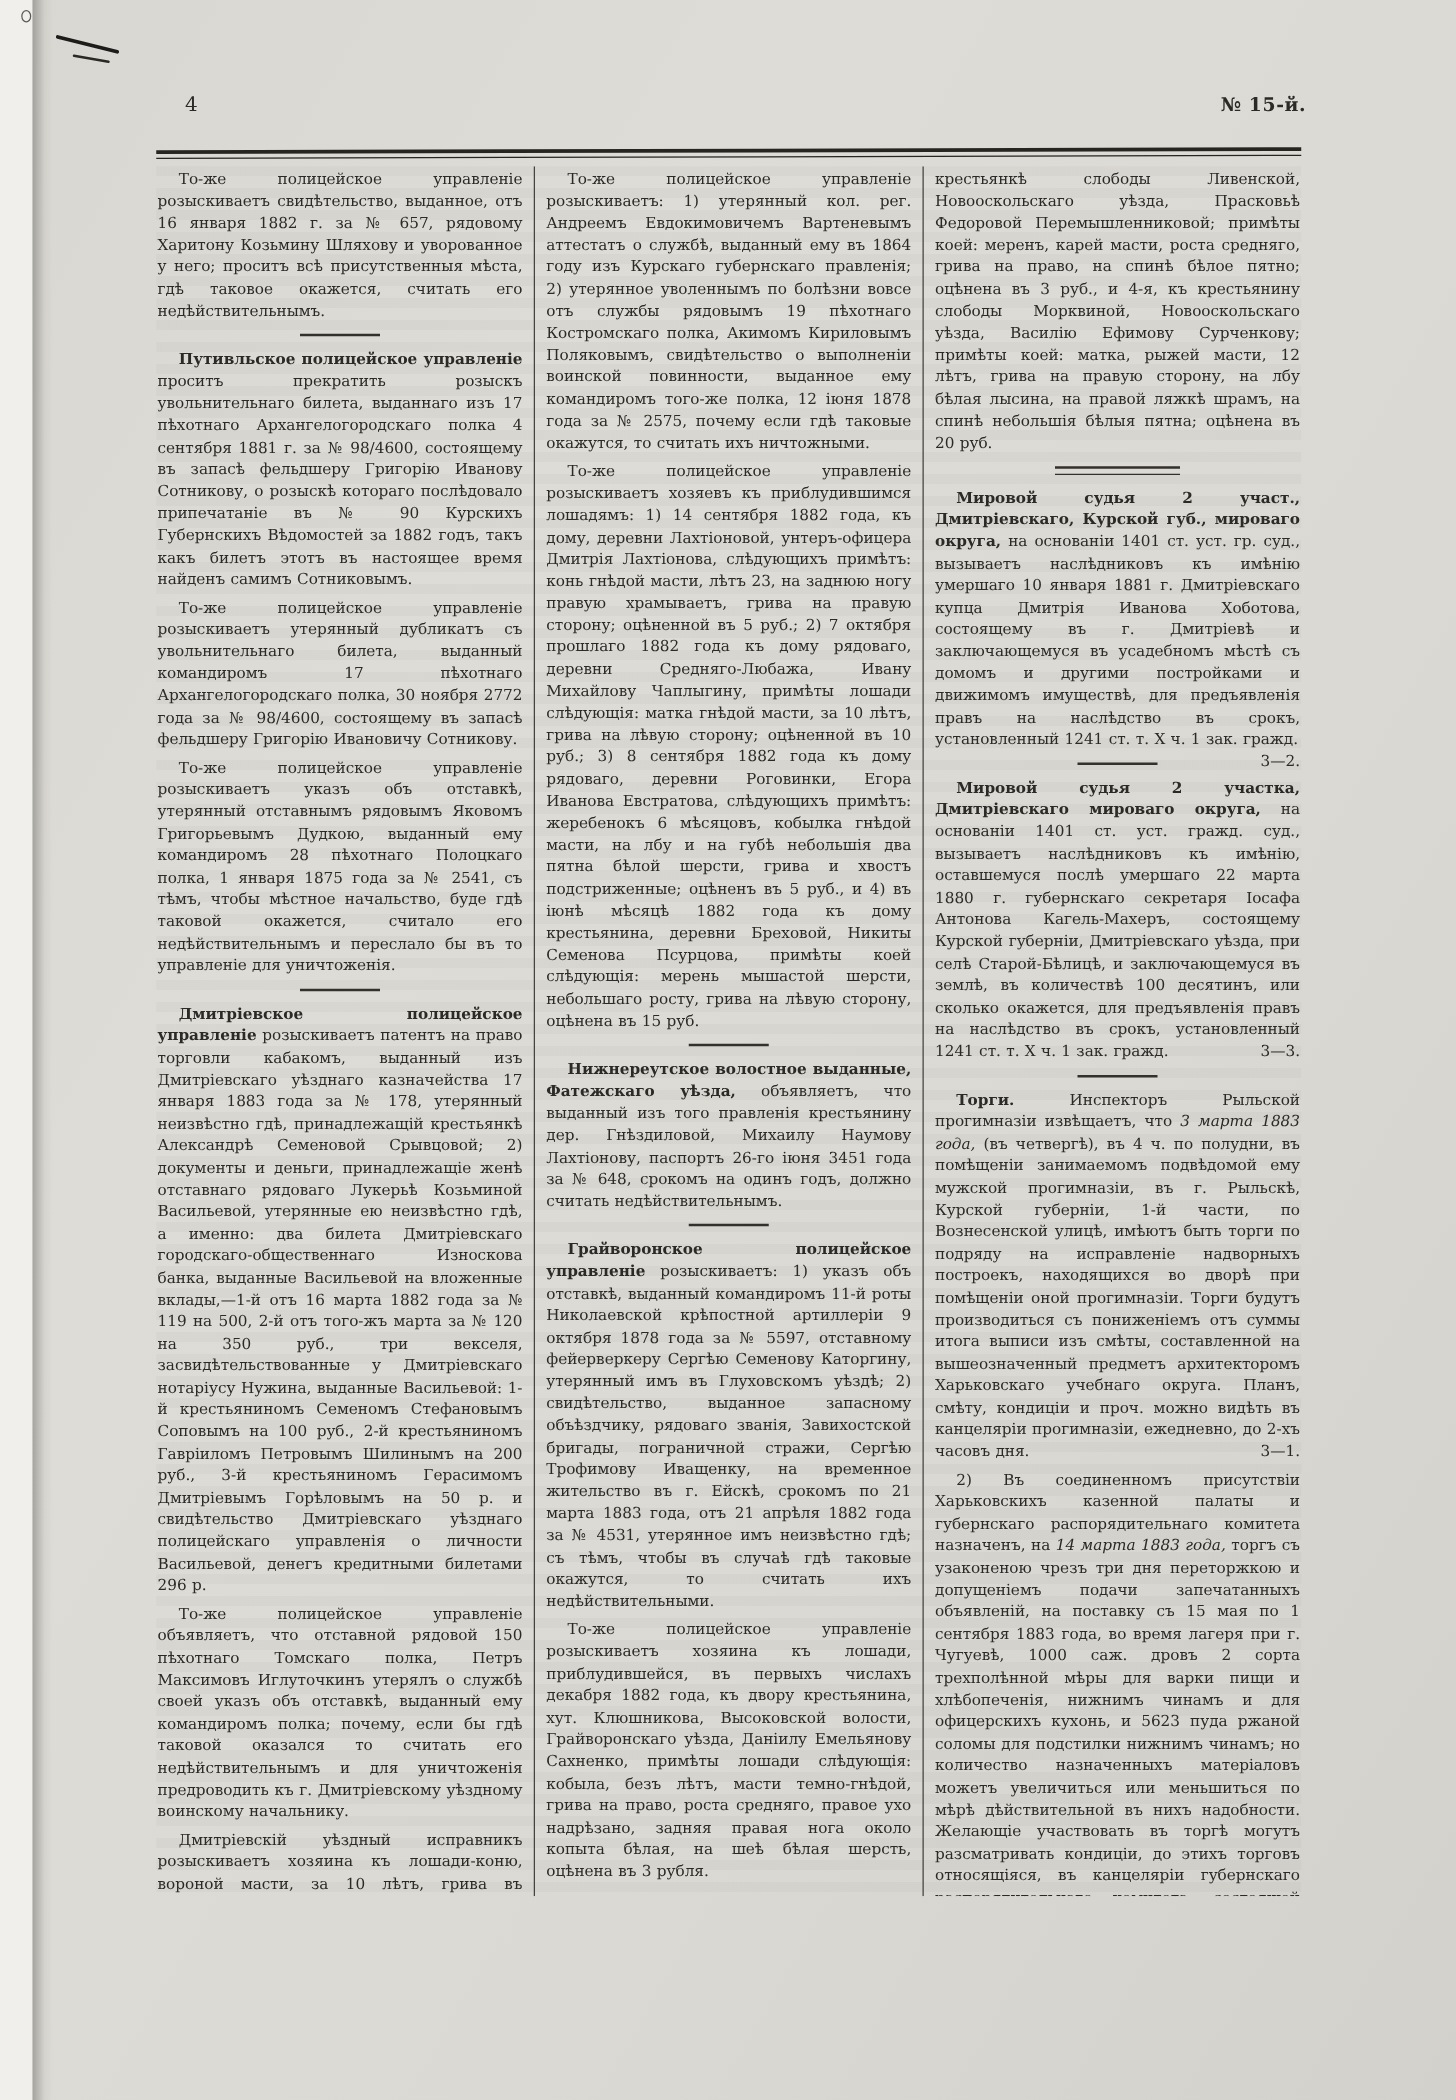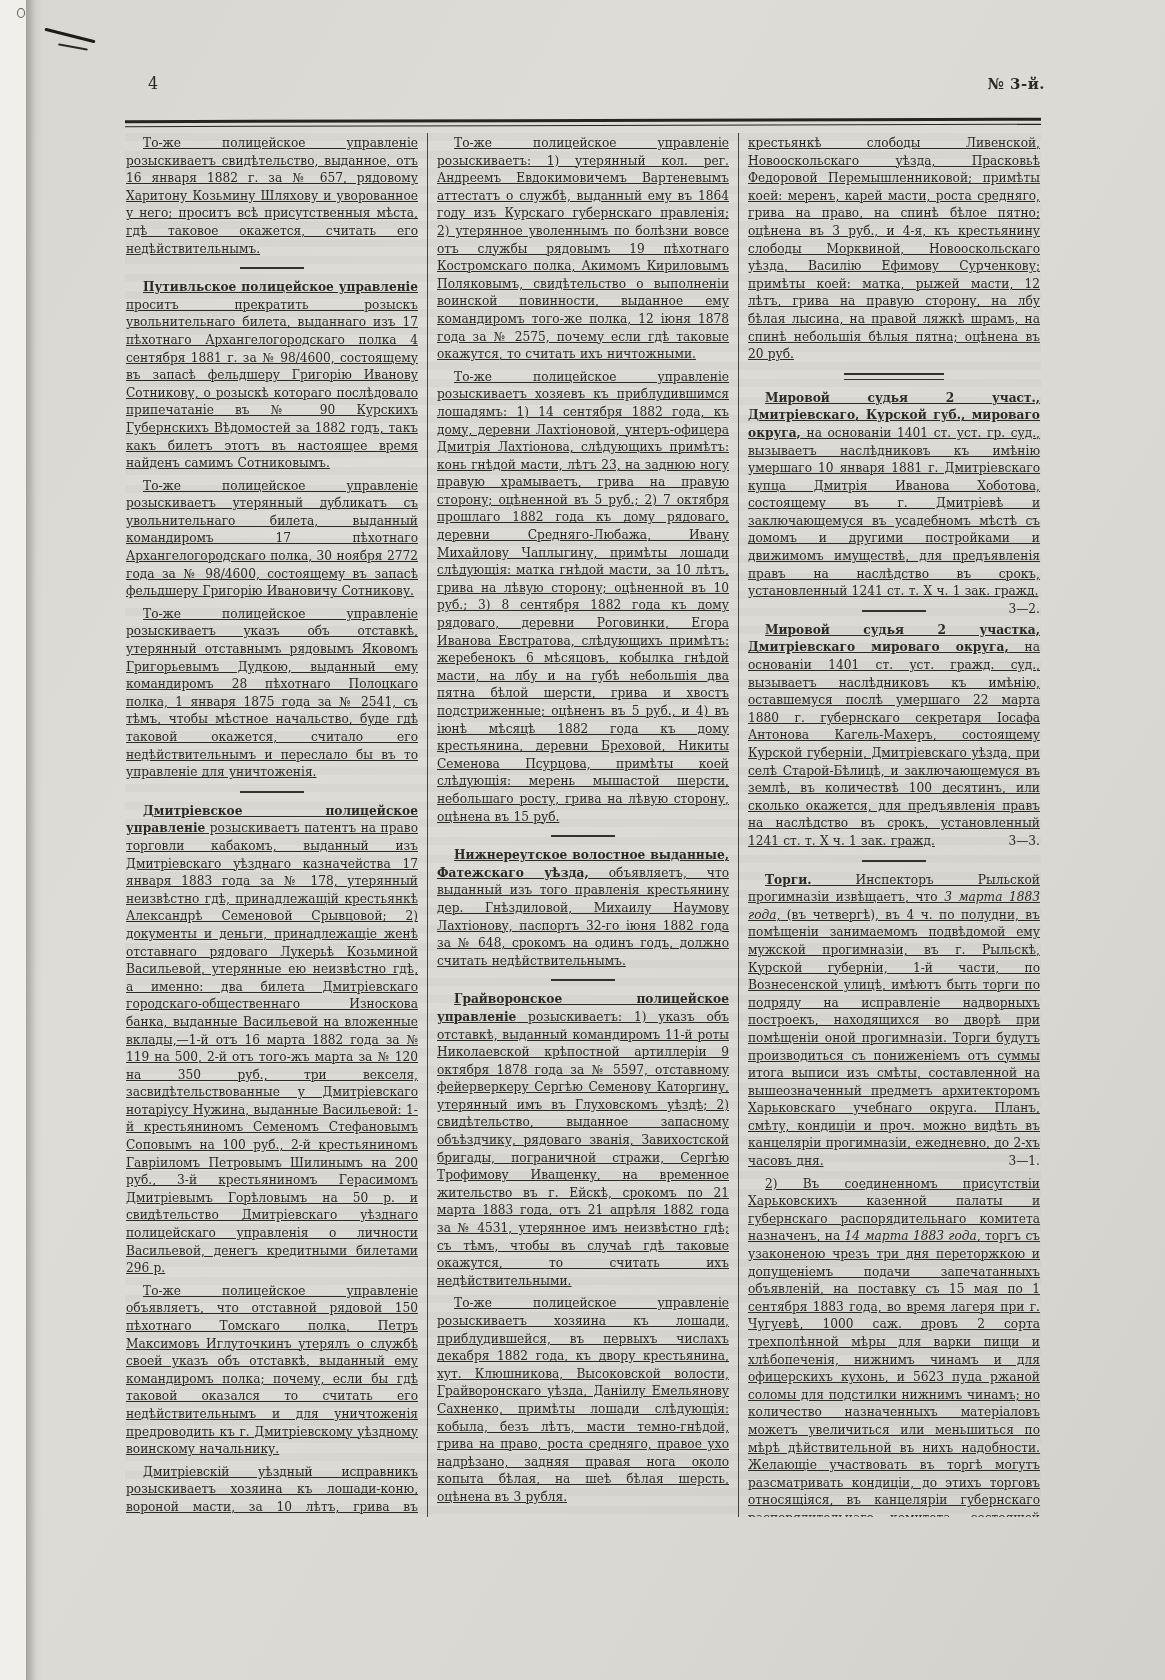--- a/index.html
+++ b/index.html
@@ -42,21 +42,20 @@
   .issue-number { font-size:15px; font-weight:bold; letter-spacing:0.5px; }
   .head-rule {
     position:absolute; top:119px; left:125px; width:916px; height:3px;
     border-top:3px solid #26251f; border-bottom:1px solid #26251f;
     transform:rotate(-0.15deg);
   }
   .columns {
     position:absolute; top:133px; left:125px; width:916px; height:1384px;
     display:flex; overflow:hidden;
     background-image:repeating-linear-gradient(180deg, rgba(112,110,100,0.05) 0 8px, transparent 8px 17.6px);
-    text-decoration:underline;
   }
   .col {
     flex:1 1 0; padding:2px 9px 0 9px; overflow:hidden;
   }
   .col:first-child { padding-left:1px; }
   .col:last-child { padding-right:1px; }
   .col + .col { border-left:1px solid #45433e; }
   p.para {
     margin:0 0 5px 0;
     font-size:12.2px; line-height:17.6px;
@@ -82,42 +81,42 @@
 
 <div class="page">
   <div class="scan-edge-left"></div>
   <div class="scan-shadow-left"></div>
   <div class="crease-1"></div>
   <div class="crease-2"></div>
   <div class="speck"></div>
 
   <div class="header">
     <span class="page-number">4</span>
-    <span class="issue-number">№ 3-й.</span>
+    <span class="issue-number">№ 15-й.</span>
   </div>
 
   <div class="head-rule"></div>
 
   <div class="columns">
     <div class="col">
         <p class="para"><span class="seg-normal">То-же полицейское управленіе розыскиваетъ свидѣтельство, выданное, отъ 16 января 1882 г. за № 657, рядовому Харитону Козьмину Шляхову и уворованное у него; проситъ всѣ присутственныя мѣста, гдѣ таковое окажется, считать его недѣйствительнымъ.</span></p>
         <div class="rule"></div>
         <p class="para"><span class="seg-bold">Путивльское полицейское управленіе</span><span class="seg-normal"> проситъ прекратить розыскъ увольнительнаго билета, выданнаго изъ 17 пѣхотнаго Архангелогородскаго полка 4 сентября 1881 г. за № 98/4600, состоящему въ запасѣ фельдшеру Григорію Иванову Сотникову, о розыскѣ котораго послѣдовало припечатаніе въ № 90 Курскихъ Губернскихъ Вѣдомостей за 1882 годъ, такъ какъ билетъ этотъ въ настоящее время найденъ самимъ Сотниковымъ.</span></p>
         <p class="para"><span class="seg-normal">То-же полицейское управленіе розыскиваетъ утерянный дубликатъ съ увольнительнаго билета, выданный командиромъ 17 пѣхотнаго Архангелогородскаго полка, 30 ноября 2772 года за № 98/4600, состоящему въ запасѣ фельдшеру Григорію Ивановичу Сотникову.</span></p>
         <p class="para"><span class="seg-normal">То-же полицейское управленіе розыскиваетъ указъ объ отставкѣ, утерянный отставнымъ рядовымъ Яковомъ Григорьевымъ Дудкою, выданный ему командиромъ 28 пѣхотнаго Полоцкаго полка, 1 января 1875 года за № 2541, съ тѣмъ, чтобы мѣстное начальство, буде гдѣ таковой окажется, считало его недѣйствительнымъ и переслало бы въ то управленіе для уничтоженія.</span></p>
         <div class="rule"></div>
         <p class="para"><span class="seg-bold">Дмитріевское полицейское управленіе</span><span class="seg-normal"> розыскиваетъ патентъ на право торговли кабакомъ, выданный изъ Дмитріевскаго уѣзднаго казначейства 17 января 1883 года за № 178, утерянный неизвѣстно гдѣ, принадлежащій крестьянкѣ Александрѣ Семеновой Срывцовой; 2) документы и деньги, принадлежащіе женѣ отставнаго рядоваго Лукерьѣ Козьминой Васильевой, утерянные ею неизвѣстно гдѣ, а именно: два билета Дмитріевскаго городскаго-общественнаго Износкова банка, выданные Васильевой на вложенные вклады,—1-й отъ 16 марта 1882 года за № 119 на 500, 2-й отъ того-жъ марта за № 120 на 350 руб., три векселя, засвидѣтельствованные у Дмитріевскаго нотаріусу Нужина, выданные Васильевой: 1-й крестьяниномъ Семеномъ Стефановымъ Соповымъ на 100 руб., 2-й крестьяниномъ Гавріиломъ Петровымъ Шилинымъ на 200 руб., 3-й крестьяниномъ Герасимомъ Дмитріевымъ Горѣловымъ на 50 р. и свидѣтельство Дмитріевскаго уѣзднаго полицейскаго управленія о личности Васильевой, денегъ кредитными билетами 296 р.</span></p>
         <p class="para"><span class="seg-normal">То-же полицейское управленіе объявляетъ, что отставной рядовой 150 пѣхотнаго Томскаго полка, Петръ Максимовъ Иглуточкинъ утерялъ о службѣ своей указъ объ отставкѣ, выданный ему командиромъ полка; почему, если бы гдѣ таковой оказался то считать его недѣйствительнымъ и для уничтоженія предроводить къ г. Дмитріевскому уѣздному воинскому начальнику.</span></p>
         <p class="para"><span class="seg-normal">Дмитріевскій уѣздный исправникъ розыскиваетъ хозяина къ лошади-коню, вороной масти, за 10 лѣтъ, грива въ разметъ, подъ хомутомъ и на спинѣ подъ сѣделкою бѣлая шерсть, оцѣненной въ 10 руб., пойманной въ 20 числахъ сентября 1882 года крестьяниномъ деревни Богословки Дмитріевскаго уѣзда, Ермолаемъ Афанасьевымъ Выборныхъ, въ лѣсу принадлежащемъ землевладѣльцу поручику Николаю Быковскому.</span></p>
       </div>
     <div class="col">
         <p class="para"><span class="seg-normal">То-же полицейское управленіе розыскиваетъ: 1) утерянный кол. рег. Андреемъ Евдокимовичемъ Вартеневымъ аттестатъ о службѣ, выданный ему въ 1864 году изъ Курскаго губернскаго правленія; 2) утерянное уволеннымъ по болѣзни вовсе отъ службы рядовымъ 19 пѣхотнаго Костромскаго полка, Акимомъ Кириловымъ Поляковымъ, свидѣтельство о выполненіи воинской повинности, выданное ему командиромъ того-же полка, 12 іюня 1878 года за № 2575, почему если гдѣ таковые окажутся, то считать ихъ ничтожными.</span></p>
         <p class="para"><span class="seg-normal">То-же полицейское управленіе розыскиваетъ хозяевъ къ приблудившимся лошадямъ: 1) 14 сентября 1882 года, къ дому, деревни Лахтіоновой, унтеръ-офицера Дмитрія Лахтіонова, слѣдующихъ примѣтъ: конь гнѣдой масти, лѣтъ 23, на заднюю ногу правую храмываетъ, грива на правую сторону; оцѣненной въ 5 руб.; 2) 7 октября прошлаго 1882 года къ дому рядоваго, деревни Средняго-Любажа, Ивану Михайлову Чаплыгину, примѣты лошади слѣдующія: матка гнѣдой масти, за 10 лѣтъ, грива на лѣвую сторону; оцѣненной въ 10 руб.; 3) 8 сентября 1882 года къ дому рядоваго, деревни Роговинки, Егора Иванова Евстратова, слѣдующихъ примѣтъ: жеребенокъ 6 мѣсяцовъ, кобылка гнѣдой масти, на лбу и на губѣ небольшія два пятна бѣлой шерсти, грива и хвостъ подстриженные; оцѣненъ въ 5 руб., и 4) въ іюнѣ мѣсяцѣ 1882 года къ дому крестьянина, деревни Бреховой, Никиты Семенова Псурцова, примѣты коей слѣдующія: мерень мышастой шерсти, небольшаго росту, грива на лѣвую сторону, оцѣнена въ 15 руб.</span></p>
         <div class="rule"></div>
-        <p class="para"><span class="seg-bold">Нижнереутское волостное выданные, Фатежскаго уѣзда,</span><span class="seg-normal"> объявляетъ, что выданный изъ того правленія крестьянину дер. Гнѣздиловой, Михаилу Наумову Лахтіонову, паспортъ 32-го іюня 1882 года за № 648, срокомъ на одинъ годъ, должно считать недѣйствительнымъ.</span></p>
+        <p class="para"><span class="seg-bold">Нижнереутское волостное выданные, Фатежскаго уѣзда,</span><span class="seg-normal"> объявляетъ, что выданный изъ того правленія крестьянину дер. Гнѣздиловой, Михаилу Наумову Лахтіонову, паспортъ 26-го іюня 3451 года за № 648, срокомъ на одинъ годъ, должно считать недѣйствительнымъ.</span></p>
         <div class="rule"></div>
         <p class="para"><span class="seg-bold">Грайворонское полицейское управленіе</span><span class="seg-normal"> розыскиваетъ: 1) указъ объ отставкѣ, выданный командиромъ 11-й роты Николаевской крѣпостной артиллеріи 9 октября 1878 года за № 5597, отставному фейерверкеру Сергѣю Семенову Каторгину, утерянный имъ въ Глуховскомъ уѣздѣ; 2) свидѣтельство, выданное запасному объѣздчику, рядоваго званія, Завихостской бригады, пограничной стражи, Сергѣю Трофимову Иващенку, на временное жительство въ г. Ейскѣ, срокомъ по 21 марта 1883 года, отъ 21 апрѣля 1882 года за № 4531, утерянное имъ неизвѣстно гдѣ; съ тѣмъ, чтобы въ случаѣ гдѣ таковые окажутся, то считать ихъ недѣйствительными.</span></p>
         <p class="para"><span class="seg-normal">То-же полицейское управленіе розыскиваетъ хозяина къ лошади, приблудившейся, въ первыхъ числахъ декабря 1882 года, къ двору крестьянина, хут. Клюшникова, Высоковской волости, Грайворонскаго уѣзда, Даніилу Емельянову Сахненко, примѣты лошади слѣдующія: кобыла, безъ лѣтъ, масти темно-гнѣдой, грива на право, роста средняго, правое ухо надрѣзано, задняя правая нога около копыта бѣлая, на шеѣ бѣлая шерсть, оцѣнена въ 3 рубля.</span></p>
       </div>
     <div class="col">
         <p class="para no-indent"><span class="seg-normal">крестьянкѣ слободы Ливенской, Новооскольскаго уѣзда, Прасковьѣ Федоровой Перемышленниковой; примѣты коей: меренъ, карей масти, роста средняго, грива на право, на спинѣ бѣлое пятно; оцѣнена въ 3 руб., и 4-я, къ крестьянину слободы Морквиной, Новооскольскаго уѣзда, Василію Ефимову Сурченкову; примѣты коей: матка, рыжей масти, 12 лѣтъ, грива на правую сторону, на лбу бѣлая лысина, на правой ляжкѣ шрамъ, на спинѣ небольшія бѣлыя пятна; оцѣнена въ 20 руб.</span></p>
         <div class="double-rule"></div>
         <p class="para"><span class="seg-bold">Мировой судья 2 участ., Дмитріевскаго, Курской губ., мироваго округа,</span><span class="seg-normal"> на основаніи 1401 ст. уст. гр. суд., вызываетъ наслѣдниковъ къ имѣнію умершаго 10 января 1881 г. Дмитріевскаго купца Дмитрія Иванова Хоботова, состоящему въ г. Дмитріевѣ и заключающемуся въ усадебномъ мѣстѣ съ домомъ и другими постройками и движимомъ имуществѣ, для предъявленія правъ на наслѣдство въ срокъ, установленный 1241 ст. т. X ч. 1 зак. гражд.</span><span class="sig">3—2.</span></p>
         <div class="rule"></div>
         <p class="para"><span class="seg-bold">Мировой судья 2 участка, Дмитріевскаго мироваго округа,</span><span class="seg-normal"> на основаніи 1401 ст. уст. гражд. суд., вызываетъ наслѣдниковъ къ имѣнію, оставшемуся послѣ умершаго 22 марта 1880 г. губернскаго секретаря Іосафа Антонова Кагель-Махеръ, состоящему Курской губерніи, Дмитріевскаго уѣзда, при селѣ Старой-Бѣлицѣ, и заключающемуся въ землѣ, въ количествѣ 100 десятинъ, или сколько окажется, для предъявленія правъ на наслѣдство въ срокъ, установленный 1241 ст. т. X ч. 1 зак. гражд.</span><span class="sig">3—3.</span></p>

